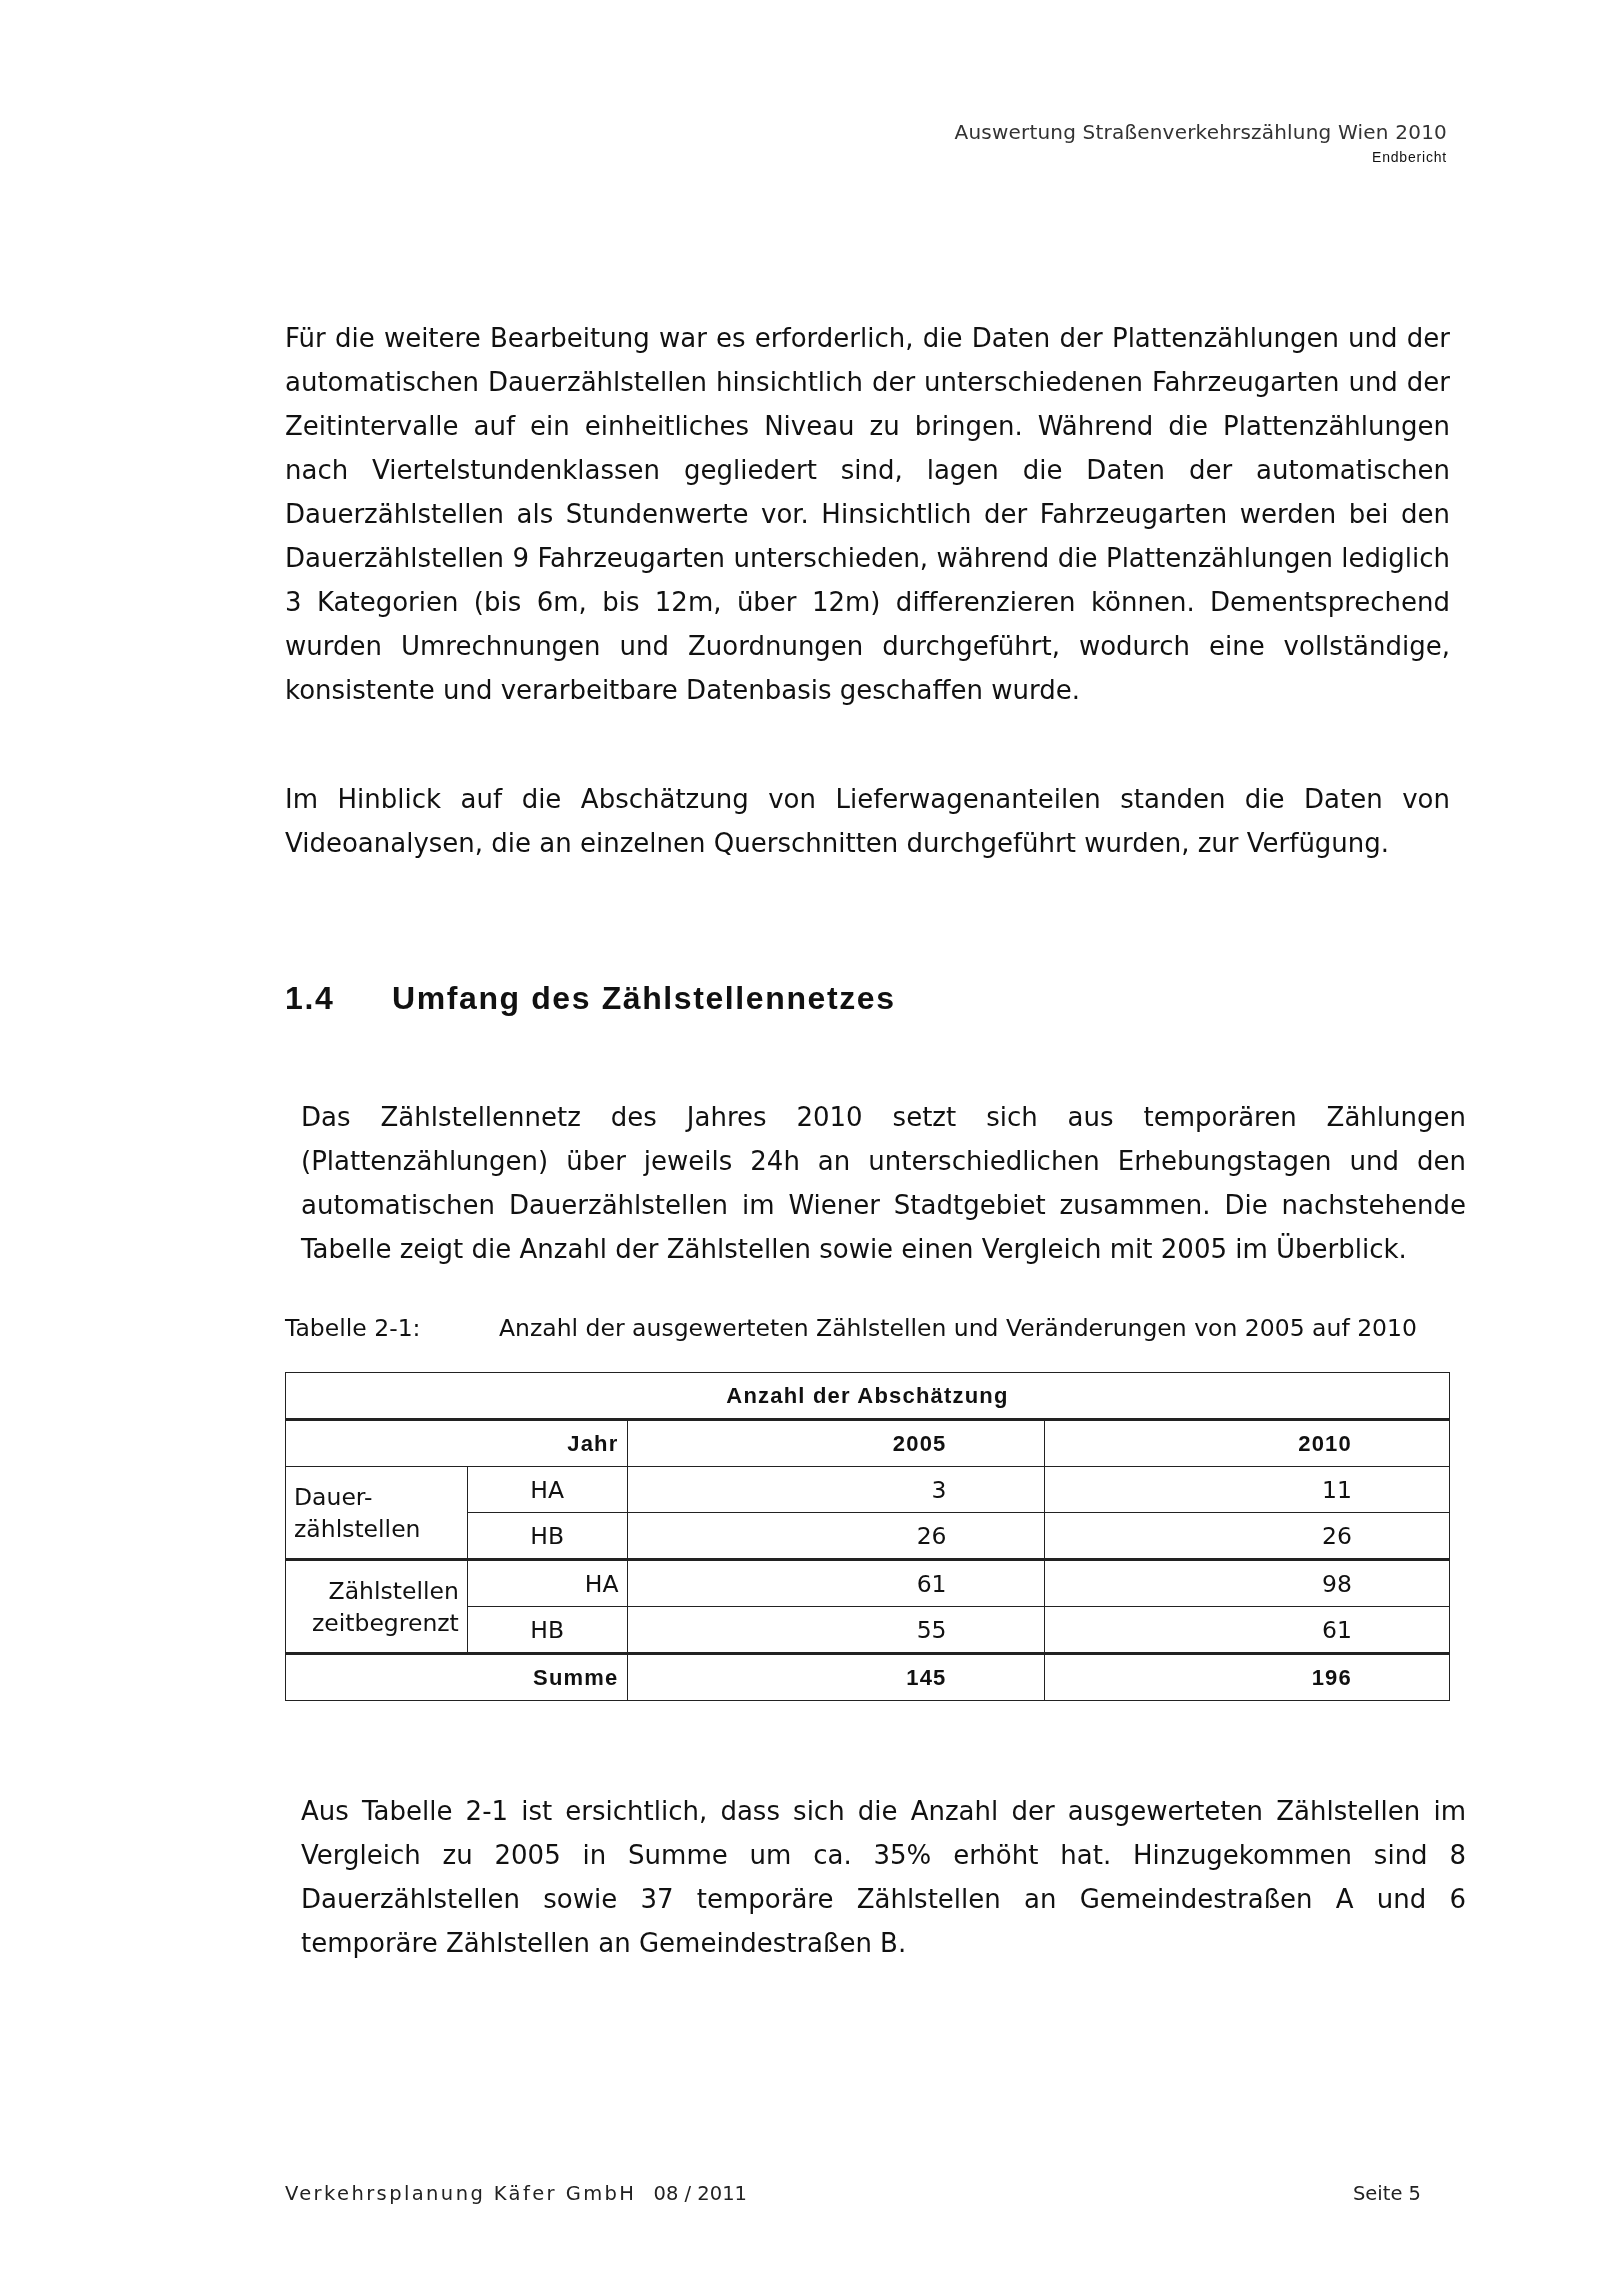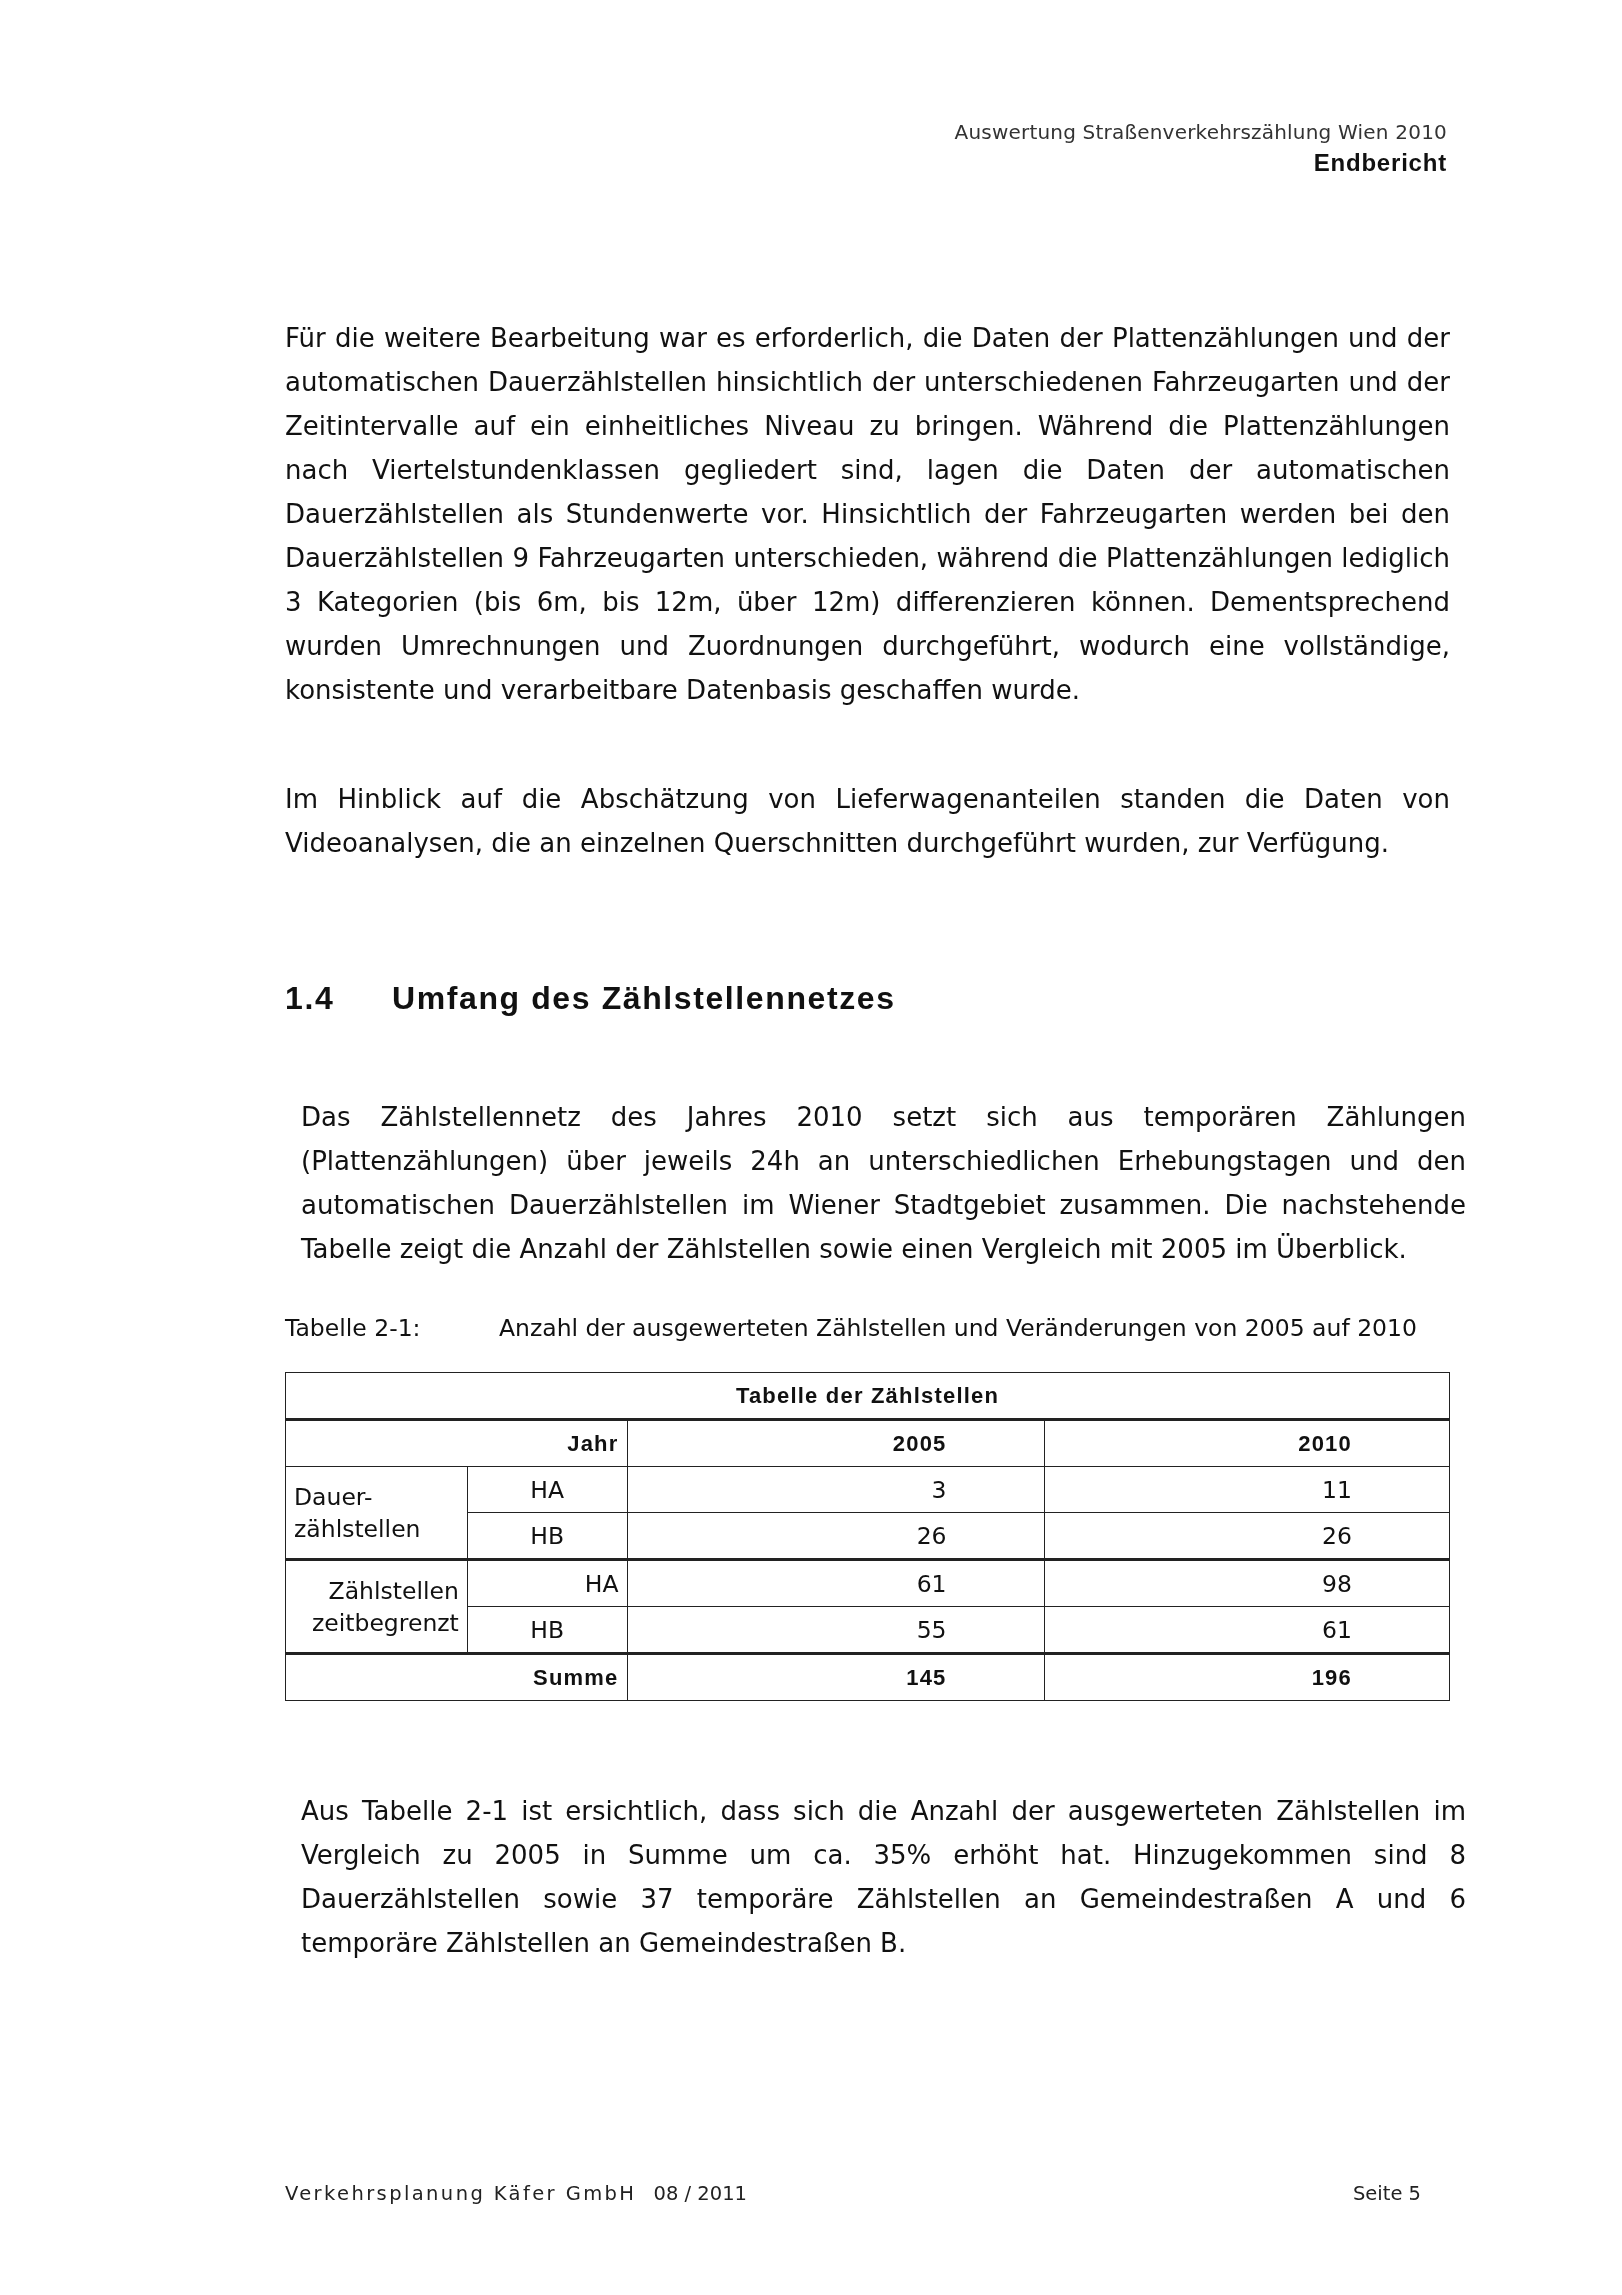--- a/index.html
+++ b/index.html
@@ -2,21 +2,21 @@
 <html style="font-size:13px"><head>
 <meta charset="utf-8">
 <style>
   html, body { margin: 0; padding: 0; background: #ffffff; }
   body { width: 1622px; height: 2295px; position: relative; overflow: hidden;
          font-family: "DejaVu Sans", sans-serif; color: #111; }
   .page { position: absolute; left: 12px; top: 0; width: 1622px; height: 1863px; }
 
   .header { position: absolute; right: 187px; top: 120px; text-align: right; }
   .header .title { font-size: 20px; color: #333; letter-spacing: 0.2px; }
-  .header .subtitle { font-family: "Liberation Sans", sans-serif; font-weight: bold; font-size: 24px; margin-top: 4.9px; letter-spacing: 0.8px; }
+  .header .subtitle { font-family: "Liberation Sans", sans-serif; font-weight: normal; font-size: 14px; margin-top: 4.9px; letter-spacing: 0.8px; }
 
   .para { position: absolute; left: 273px; width: 1165px; font-size: 26px; line-height: 44px;
           text-align: justify; color: #111; }
   .para-1 { top: 316px; }
   .para-2 { top: 777px; }
   .para-3 { top: 1079px; }
   .para-4 { top: 1773px; }
 
   .section-heading { position: absolute; left: 273px; top: 980px; font-family: "Liberation Sans", sans-serif;
                      font-weight: bold; font-size: 32px; letter-spacing: 1.6px; display: flex; }
@@ -63,21 +63,21 @@
   <p class="para para-3" style="margin:16px">Das Zählstellennetz des Jahres 2010 setzt sich aus temporären Zählungen (Plattenzählungen) über jeweils 24h an unterschiedlichen Erhebungstagen und den automatischen Dauerzählstellen im Wiener Stadtgebiet zusammen. Die nachstehende Tabelle zeigt die Anzahl der Zählstellen sowie einen Vergleich mit 2005 im Überblick.</p>
 
   <div class="caption">
     <span class="label">Tabelle 2-1:</span>
     <span>Anzahl der ausgewerteten Zählstellen und Veränderungen von 2005 auf 2010</span>
   </div>
 
   <table class="data">
     <tbody>
         <tr>
-      <td colspan="4" class="hdr center">Tabelle der Zählstellen</td>
+      <td colspan="4" class="hdr center">Anzahl der Abschätzung</td>
     </tr>
     <tr class="thick-top">
       <td colspan="2" class="hdr">Jahr</td>
       <td class="hdr num col3">2005</td>
       <td class="hdr num col4">2010</td>
     </tr>
     <tr>
       <td rowspan="2" class="group col1"><span style="white-space:pre-line">Dauer-
 zählstellen</span></td>
       <td class="center col2">HA</td>

